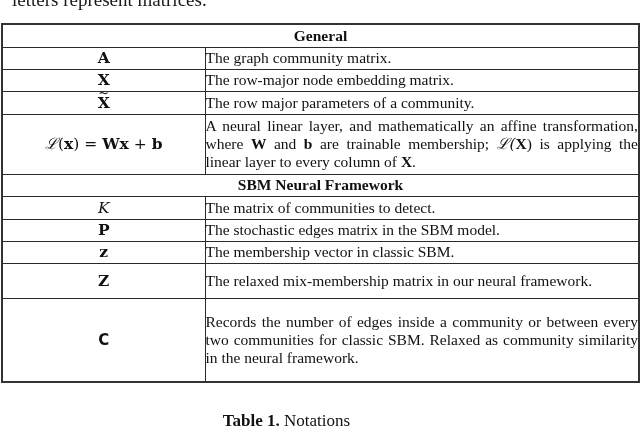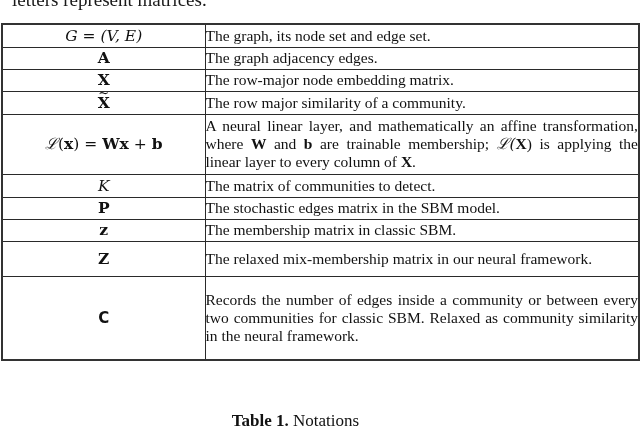--- a/index.html
+++ b/index.html
@@ -70,21 +70,21 @@
       position: absolute;
       left: 0;
       right: 0;
       top: -10px;
       text-align: center;
       font-weight: normal;
       font-size: 13px;
     }
     .caption {
       position: absolute;
-      left: 9px;
+      left: 0;
       width: 573px;
       top: 411px;
       text-align: center;
       font-family: "Liberation Serif", "DejaVu Serif", serif;
       font-size: 17px;
       line-height: 20px;
     }
     .caption .lbl { font-weight: bold; }
     .script-l { font-style: italic; font-family: "DejaVu Serif", serif; }
   </style>
@@ -93,69 +93,69 @@
 
 <div class="intro-line">letters represent matrices.</div>
 
 <table class="notation">
   <colgroup>
       <col class="c-sym">
       <col class="c-desc">
     </colgroup>
   <tbody>
     <tr style="height:23px">
-      <td class="sym">
-        <span class="i">G = (V, E)</span>
-      </td>
-      <td class="desc">The graph, its node set and edge set.</td>
+      <td colspan="2" class="section">General</td>
     </tr>
     <tr style="height:22px">
       <td class="sym">
         <span class="b">A</span>
       </td>
-      <td class="desc">The graph adjacency edges.</td>
+      <td class="desc">The graph community matrix.</td>
     </tr>
     <tr style="height:22px">
       <td class="sym">
         <span class="b">X</span>
       </td>
       <td class="desc">The row-major node embedding matrix.</td>
     </tr>
     <tr style="height:23px">
       <td class="sym">
         <span class="tilde-wrap">
           <span class="tilde">~</span>
           <span>X</span>
         </span>
       </td>
-      <td class="desc">The row major similarity of a community.</td>
+      <td class="desc">The row major parameters of a community.</td>
     </tr>
     <tr style="height:60px">
       <td class="sym">
         <span><span class="script-l">ℒ</span><span>(</span><span class="b">x</span><span>)</span><span style="white-space:pre"> = </span><span class="b">Wx</span><span style="white-space:pre"> + </span><span class="b">b</span></span>
       </td>
       <td class="desc"><span>A neural linear layer, and mathematically an affine transformation, where </span><span class="b">W</span><span> and </span><span class="b">b</span><span> are trainable membership; </span><span class="script-l">ℒ(</span><span class="b">X</span><span>) is applying the linear layer to every column of </span><span class="b">X</span><span>.</span></td>
+    </tr>
+    <tr style="height:22px">
+      <td colspan="2" class="section">SBM Neural Framework</td>
     </tr>
     <tr style="height:23px">
       <td class="sym">
         <span class="i">K</span>
       </td>
       <td class="desc">The matrix of communities to detect.</td>
     </tr>
     <tr style="height:22px">
       <td class="sym">
         <span class="b">P</span>
       </td>
       <td class="desc">The stochastic edges matrix in the SBM model.</td>
     </tr>
     <tr style="height:22px">
       <td class="sym">
         <span class="b">z</span>
       </td>
-      <td class="desc">The membership matrix in classic SBM.</td>
+      <td class="desc">The membership vector in classic SBM.</td>
     </tr>
     <tr style="height:35px">
       <td class="sym">
         <span class="b">Z</span>
       </td>
       <td class="desc">The relaxed mix-membership matrix in our neural framework.</td>
     </tr>
     <tr style="height:84px">
       <td class="sym">
         <span class="mono">C</span>

